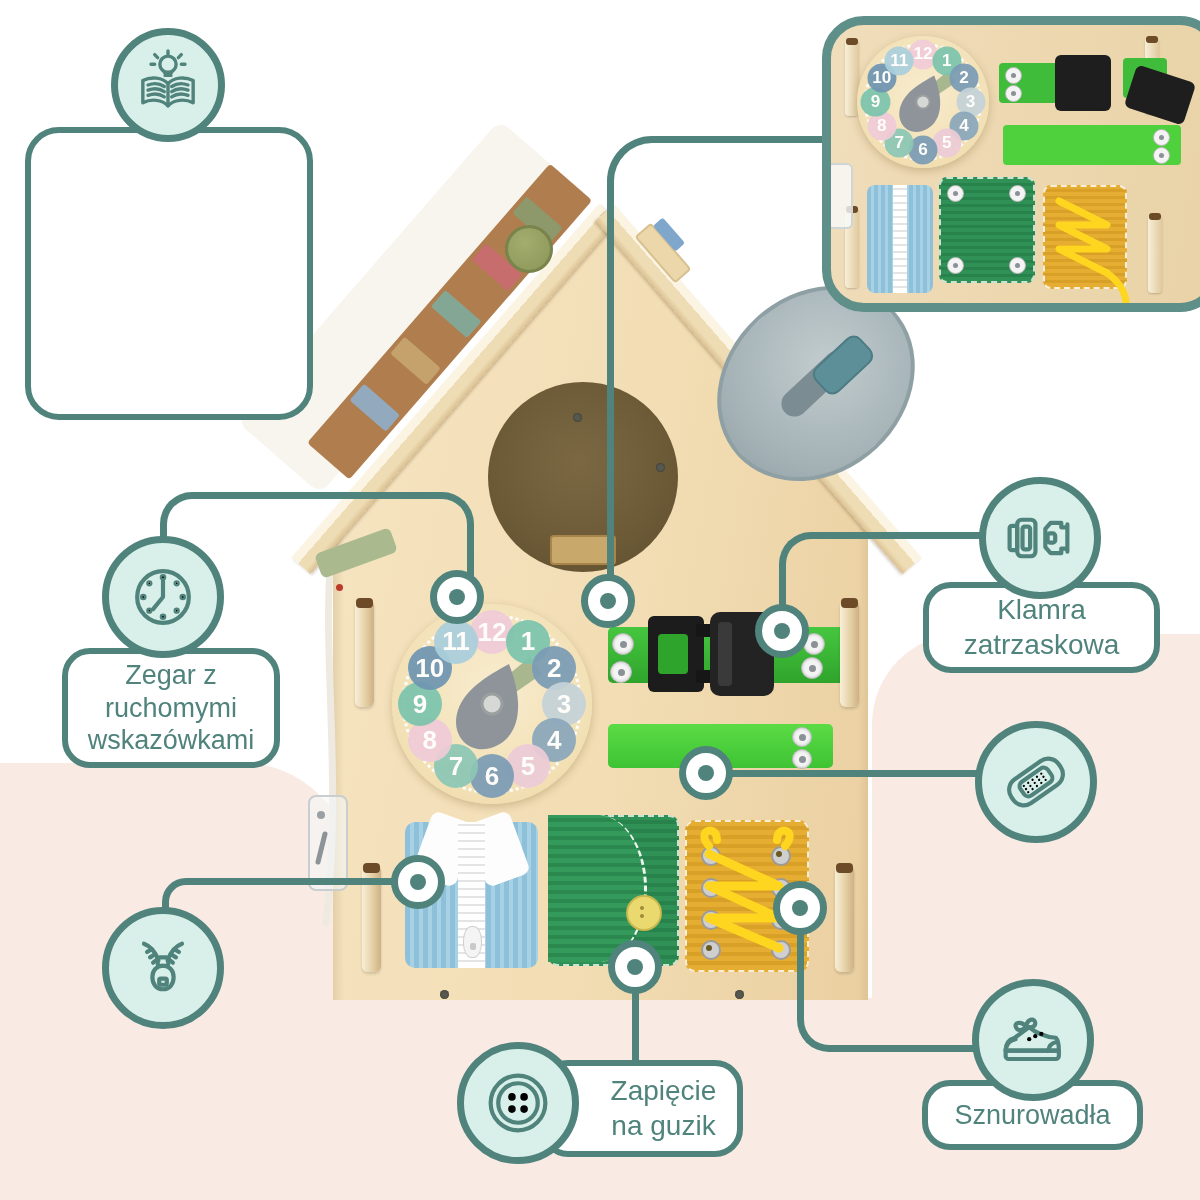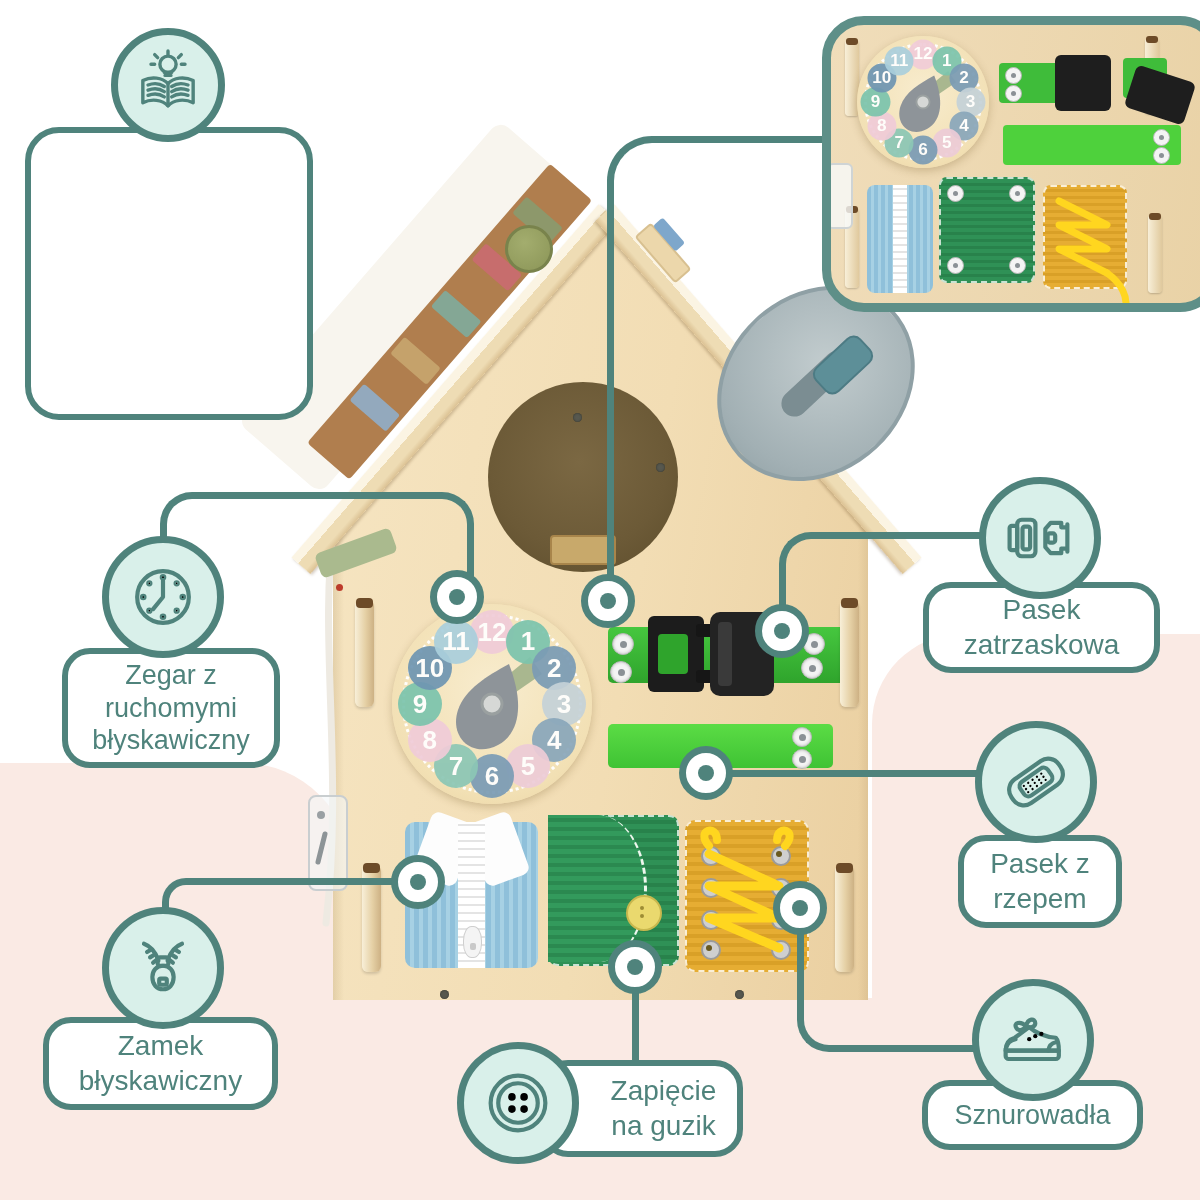--- a/index.html
+++ b/index.html
@@ -344,33 +344,25 @@
   <div class="donut" style="left:391px;top:855px"></div>
   <div class="donut" style="left:608px;top:940px"></div>
   <div class="donut" style="left:773px;top:881px"></div>
 
   <div class="label-box intro-box">
   </div>
 
   <div class="label-box" style="left:62px;top:648px;width:218px;height:120px;font-size:27px">
     <span>Zegar z
 ruchomymi
-błyskawiczny</span>
+wskazówkami</span>
   </div>
   <div class="label-box" style="left:923px;top:582px;width:237px;height:91px">
-    <span>Pasek
+    <span>Klamra
 zatrzaskowa</span>
-  </div>
-  <div class="label-box" style="left:958px;top:835px;width:164px;height:93px">
-    <span>Pasek z
-rzepem</span>
-  </div>
-  <div class="label-box" style="left:43px;top:1017px;width:235px;height:93px">
-    <span>Zamek
-błyskawiczny</span>
   </div>
   <div class="label-box" style="left:540px;top:1060px;width:203px;height:97px;padding-left:44px">
     <span>Zapięcie
 na guzik</span>
   </div>
   <div class="label-box" style="left:922px;top:1080px;width:221px;height:70px;font-size:27px">
     <span>Sznurowadła</span>
   </div>
 
   <div class="icon-circle intro-circle">

